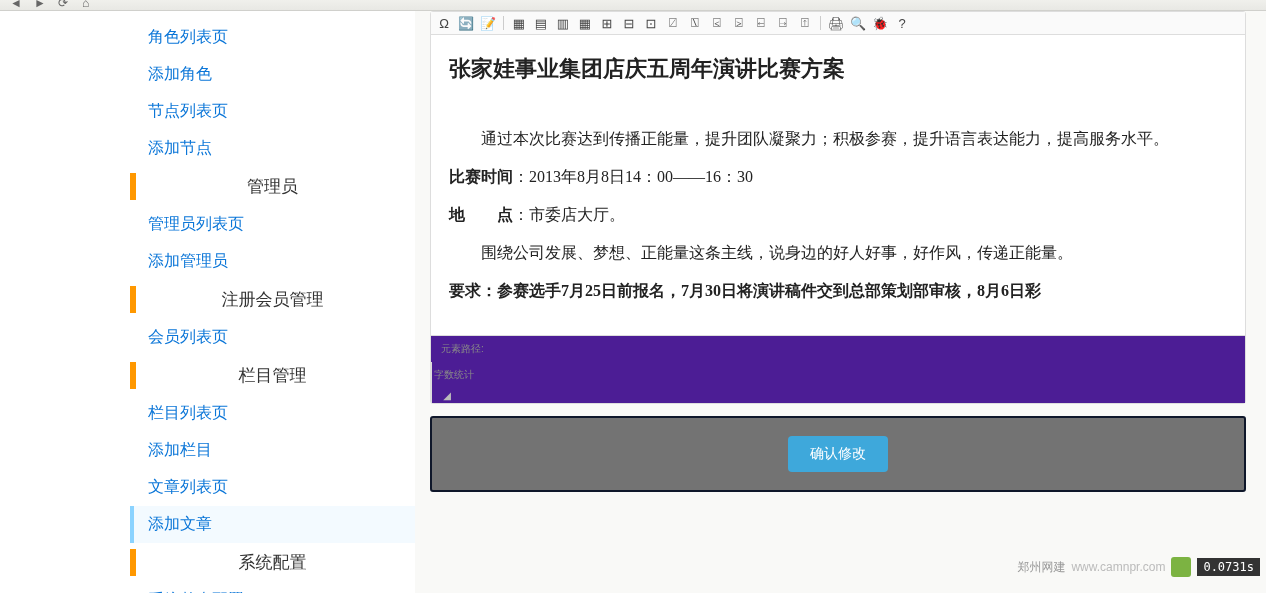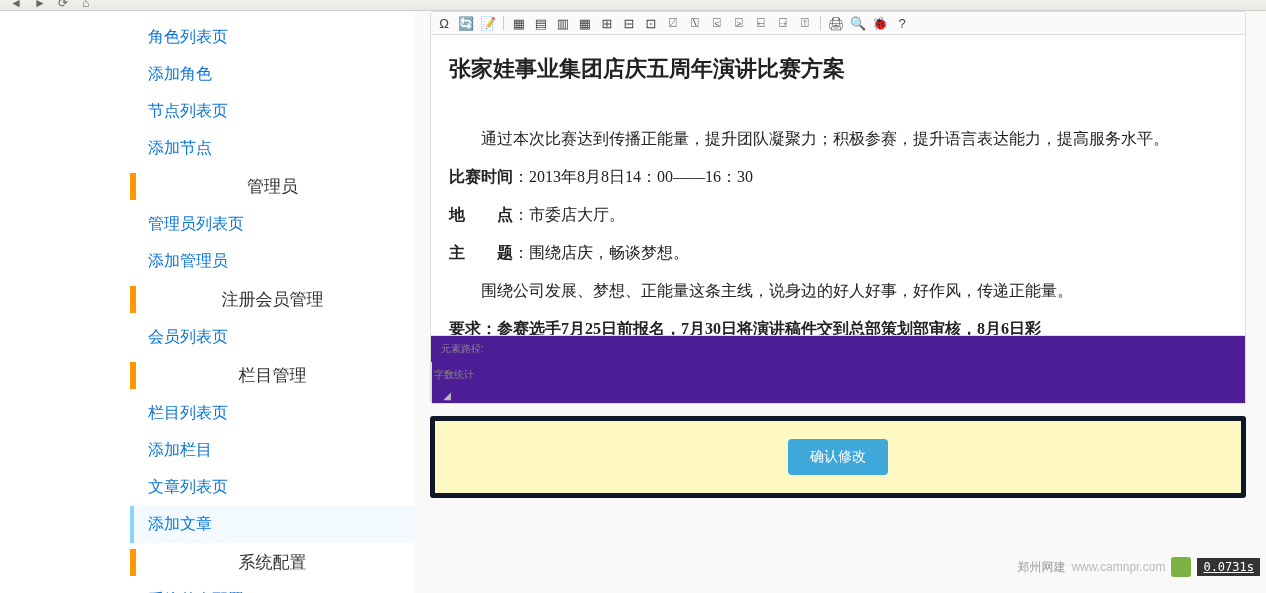--- a/index.html
+++ b/index.html
@@ -22,25 +22,25 @@
 .edit-area { position: relative; height: 300px; background: #fff; overflow-y: scroll; }
 .edit-content { padding: 12px 18px; font-size: 16px; line-height: 2; color: #222; font-family: "SimSun", serif; }
 .edit-content h3 { font-size: 22px; font-weight: bold; }
 .edit-content p { margin-bottom: 6px; }
 .edit-content .indent { text-indent: 2em; }
 .edit-content strong { font-weight: bold; }
 .edit-footer { display: flex; border-top: 1px solid #ddd; background: #4c1d95; font-size: 10px; color: #888; flex-direction: column; }
 .path { flex: 1; padding: 6px 10px; }
 .wordcount { padding: 6px 2px; border-left: 1px solid #ddd; }
 .drag { width: 22px; border-left: 1px solid #ddd; display: flex; align-items: flex-end; justify-content: flex-end; padding: 2px; color: #bbb; cursor: se-resize; }
-.btn-row { text-align: center; padding: 18px 0; background: #fef9c3; margin-top: 12px; border: 5px solid #0f172a; border-radius: 3px; }
+.btn-row { text-align: center; padding: 18px 0; background: #737373; margin-top: 12px; border: 2px solid #0f172a; border-radius: 3px; }
 .submit-btn { background: #3ea8db; color: #fff; border: none; padding: 9px 22px; font-size: 14px; border-radius: 4px; cursor: pointer; }
 .footer-brand { position: absolute; right: 6px; bottom: 16px; font-size: 12px; color: #999; display: flex; align-items: center; gap: 6px; }
 .footer-brand .logo { width: 20px; height: 20px; background: #7cb342; border-radius: 3px; display: inline-block; }
-.footer-brand .timing { background: #333; color: #fff; padding: 2px 6px; font-family: monospace; text-decoration: underline; }
+.footer-brand .timing { background: #333; color: #fff; padding: 2px 6px; font-family: monospace; }
 </style>
 </head>
 <body>
 
 <div class="top-bar">
   <div class="top-bar-icons">
     <span>◄</span>
     <span>►</span>
     <span>⟳</span>
     <span>⌂</span>
@@ -101,23 +101,20 @@
         <div class="edit-content">
           <h3>张家娃事业集团店庆五周年演讲比赛方案</h3>
           <br>
           <p class="indent">通过本次比赛达到传播正能量，提升团队凝聚力；积极参赛，提升语言表达能力，提高服务水平。</p>
           <p>
             <strong>比赛时间</strong><span>：2013年8月8日14：00——16：30</span>
           </p>
           <p>
             <strong>地　　点</strong><span>：市委店大厅。</span>
           </p>
-          <p>
-            <strong>主　　题</strong><span>：围绕店庆，畅谈梦想。</span>
-          </p>
           <p class="indent">围绕公司发展、梦想、正能量这条主线，说身边的好人好事，好作风，传递正能量。</p>
           <p><strong>要求：参赛选手7月25日前报名，7月30日将演讲稿件交到总部策划部审核，8月6日彩</strong></p>
         </div>
       </div>
       <div class="edit-footer">
         <div class="path">元素路径:</div>
         <div class="wordcount">字数统计</div>
         <div class="drag">◢</div>
       </div>
     </div>

